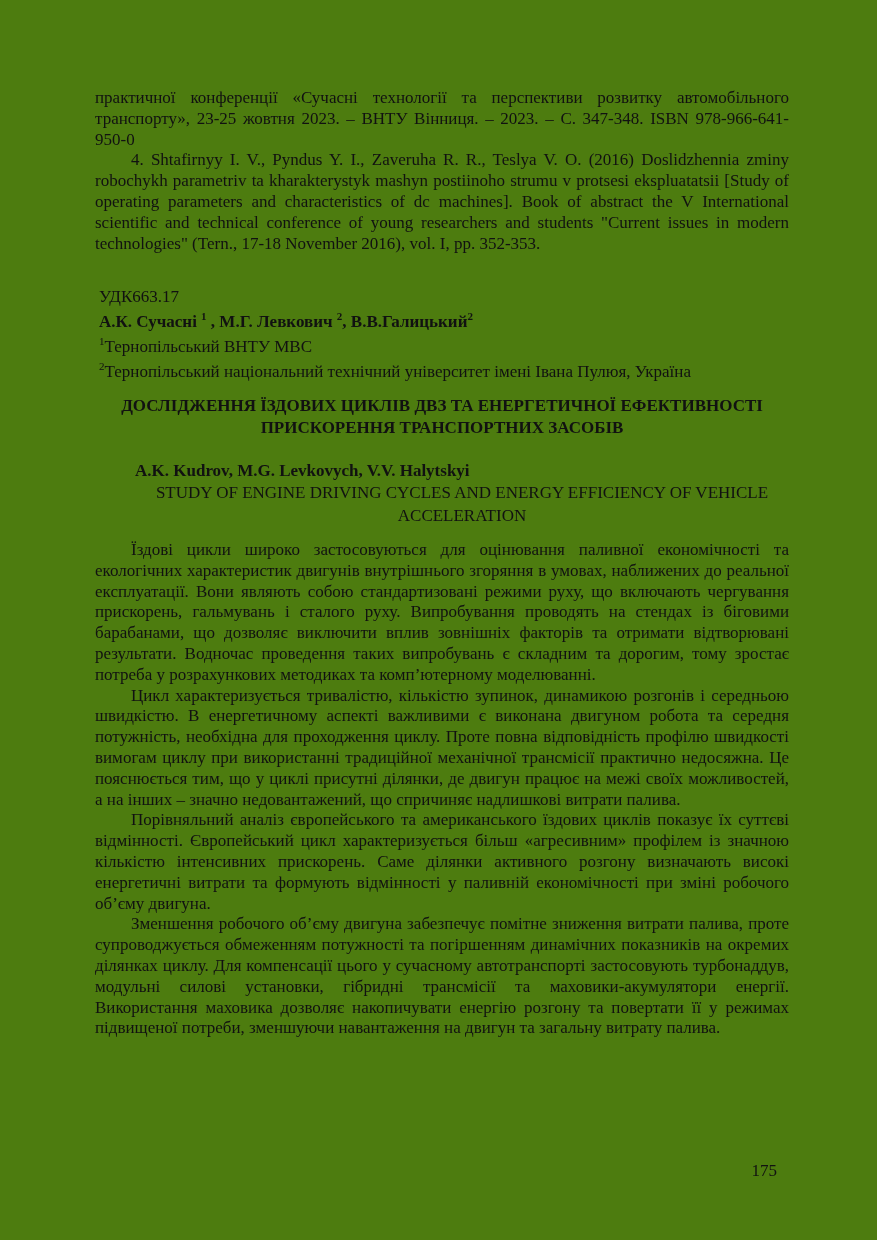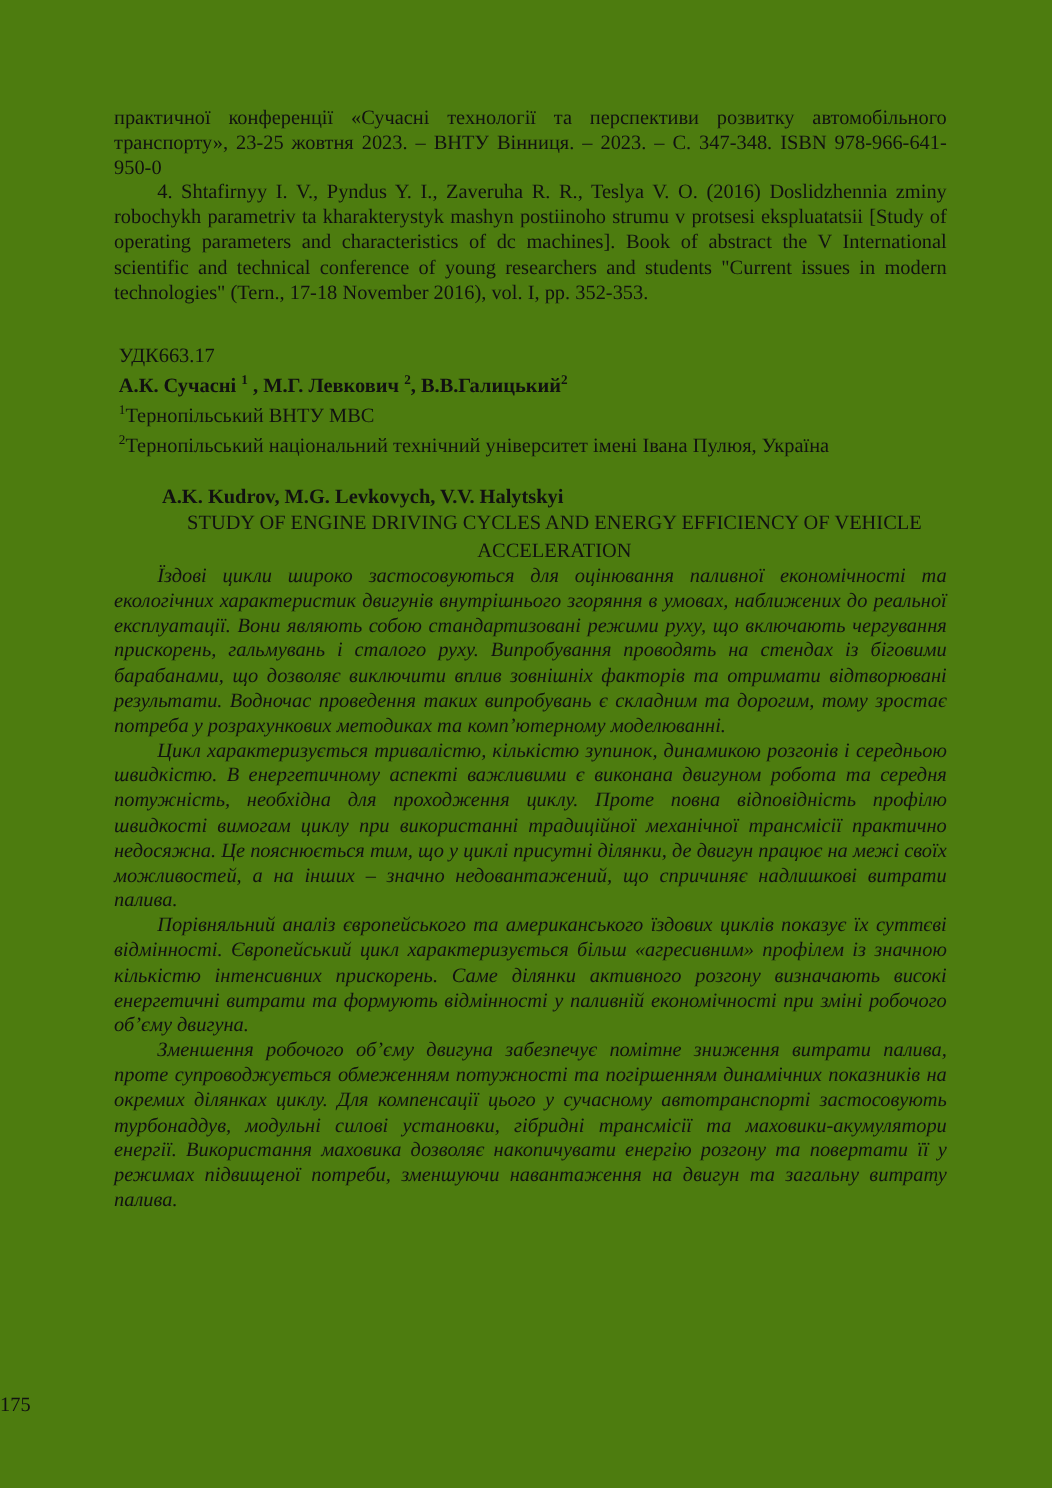--- a/index.html
+++ b/index.html
@@ -61,28 +61,28 @@
     font-weight: bold;
     line-height: 22.5px;
   }
   .title-en {
     margin: 0;
     text-align: center;
     font-weight: normal;
     line-height: 22.5px;
   }
   .body-block {
-    font-style: italic;
+    margin-top: 13px;
   }
   .page-number {
     position: absolute;
     left: 0;
     top: 1161px;
     width: 777px;
-    text-align: left;
+    text-align: right;
     margin: 0;
   }
 </style>
 </head>
 <body>
 
 <div class="sheet">
   <div class="content">
 
     <p class="para">практичної конференції «Сучасні технології та перспективи розвитку автомобільного транспорту», 23-25 жовтня 2023. – ВНТУ Вінниця. – 2023. – С. 347-348. ISBN 978-966-641- 950-0</p>
@@ -92,20 +92,21 @@
     <div class="udc-block">
       <p class="line">УДК663.17</p>
 
       <p class="line bold"><span>А.К. Сучасні </span><sup class="auth-sup">1</sup><span> , М.Г. Левкович </span><sup class="auth-sup">2</sup><span>, В.В.Галицький</span><sup class="auth-sup">2</sup></p>
 
       <p class="line"><sup class="auth-sup">1</sup><span>Тернопільський ВНТУ МВС</span></p>
 
       <p class="line"><sup class="auth-sup">2</sup><span>Тернопільський національний технічний університет імені Івана Пулюя, Україна</span></p>
     </div>
 
+    <p class="title-ua">ДОСЛІДЖЕННЯ ЇЗДОВИХ ЦИКЛІВ ДВЗ ТА ЕНЕРГЕТИЧНОЇ ЕФЕКТИВНОСТІ ПРИСКОРЕННЯ ТРАНСПОРТНИХ ЗАСОБІВ</p>
 
     <div class="en-block">
       <p class="authors-en">A.K. Kudrov, M.G. Levkovych, V.V. Halytskyi</p>
       <p class="title-en">STUDY OF ENGINE DRIVING CYCLES AND ENERGY EFFICIENCY OF VEHICLE ACCELERATION</p>
     </div>
 
     <div class="body-block">
       <p class="para indent">Їздові цикли широко застосовуються для оцінювання паливної економічності та екологічних характеристик двигунів внутрішнього згоряння в умовах, наближених до реальної експлуатації. Вони являють собою стандартизовані режими руху, що включають чергування прискорень, гальмувань і сталого руху. Випробування проводять на стендах із біговими барабанами, що дозволяє виключити вплив зовнішніх факторів та отримати відтворювані результати. Водночас проведення таких випробувань є складним та дорогим, тому зростає потреба у розрахункових методиках та комп’ютерному моделюванні.</p>
       <p class="para indent">Цикл характеризується тривалістю, кількістю зупинок, динамикою розгонів і середньою швидкістю. В енергетичному аспекті важливими є виконана двигуном робота та середня потужність, необхідна для проходження циклу. Проте повна відповідність профілю швидкості вимогам циклу при використанні традиційної механічної трансмісії практично недосяжна. Це пояснюється тим, що у циклі присутні ділянки, де двигун працює на межі своїх можливостей, а на інших – значно недовантажений, що спричиняє надлишкові витрати палива.</p>
       <p class="para indent">Порівняльний аналіз європейського та американського їздових циклів показує їх суттєві відмінності. Європейський цикл характеризується більш «агресивним» профілем із значною кількістю інтенсивних прискорень. Саме ділянки активного розгону визначають високі енергетичні витрати та формують відмінності у паливній економічності при зміні робочого об’єму двигуна.</p>

